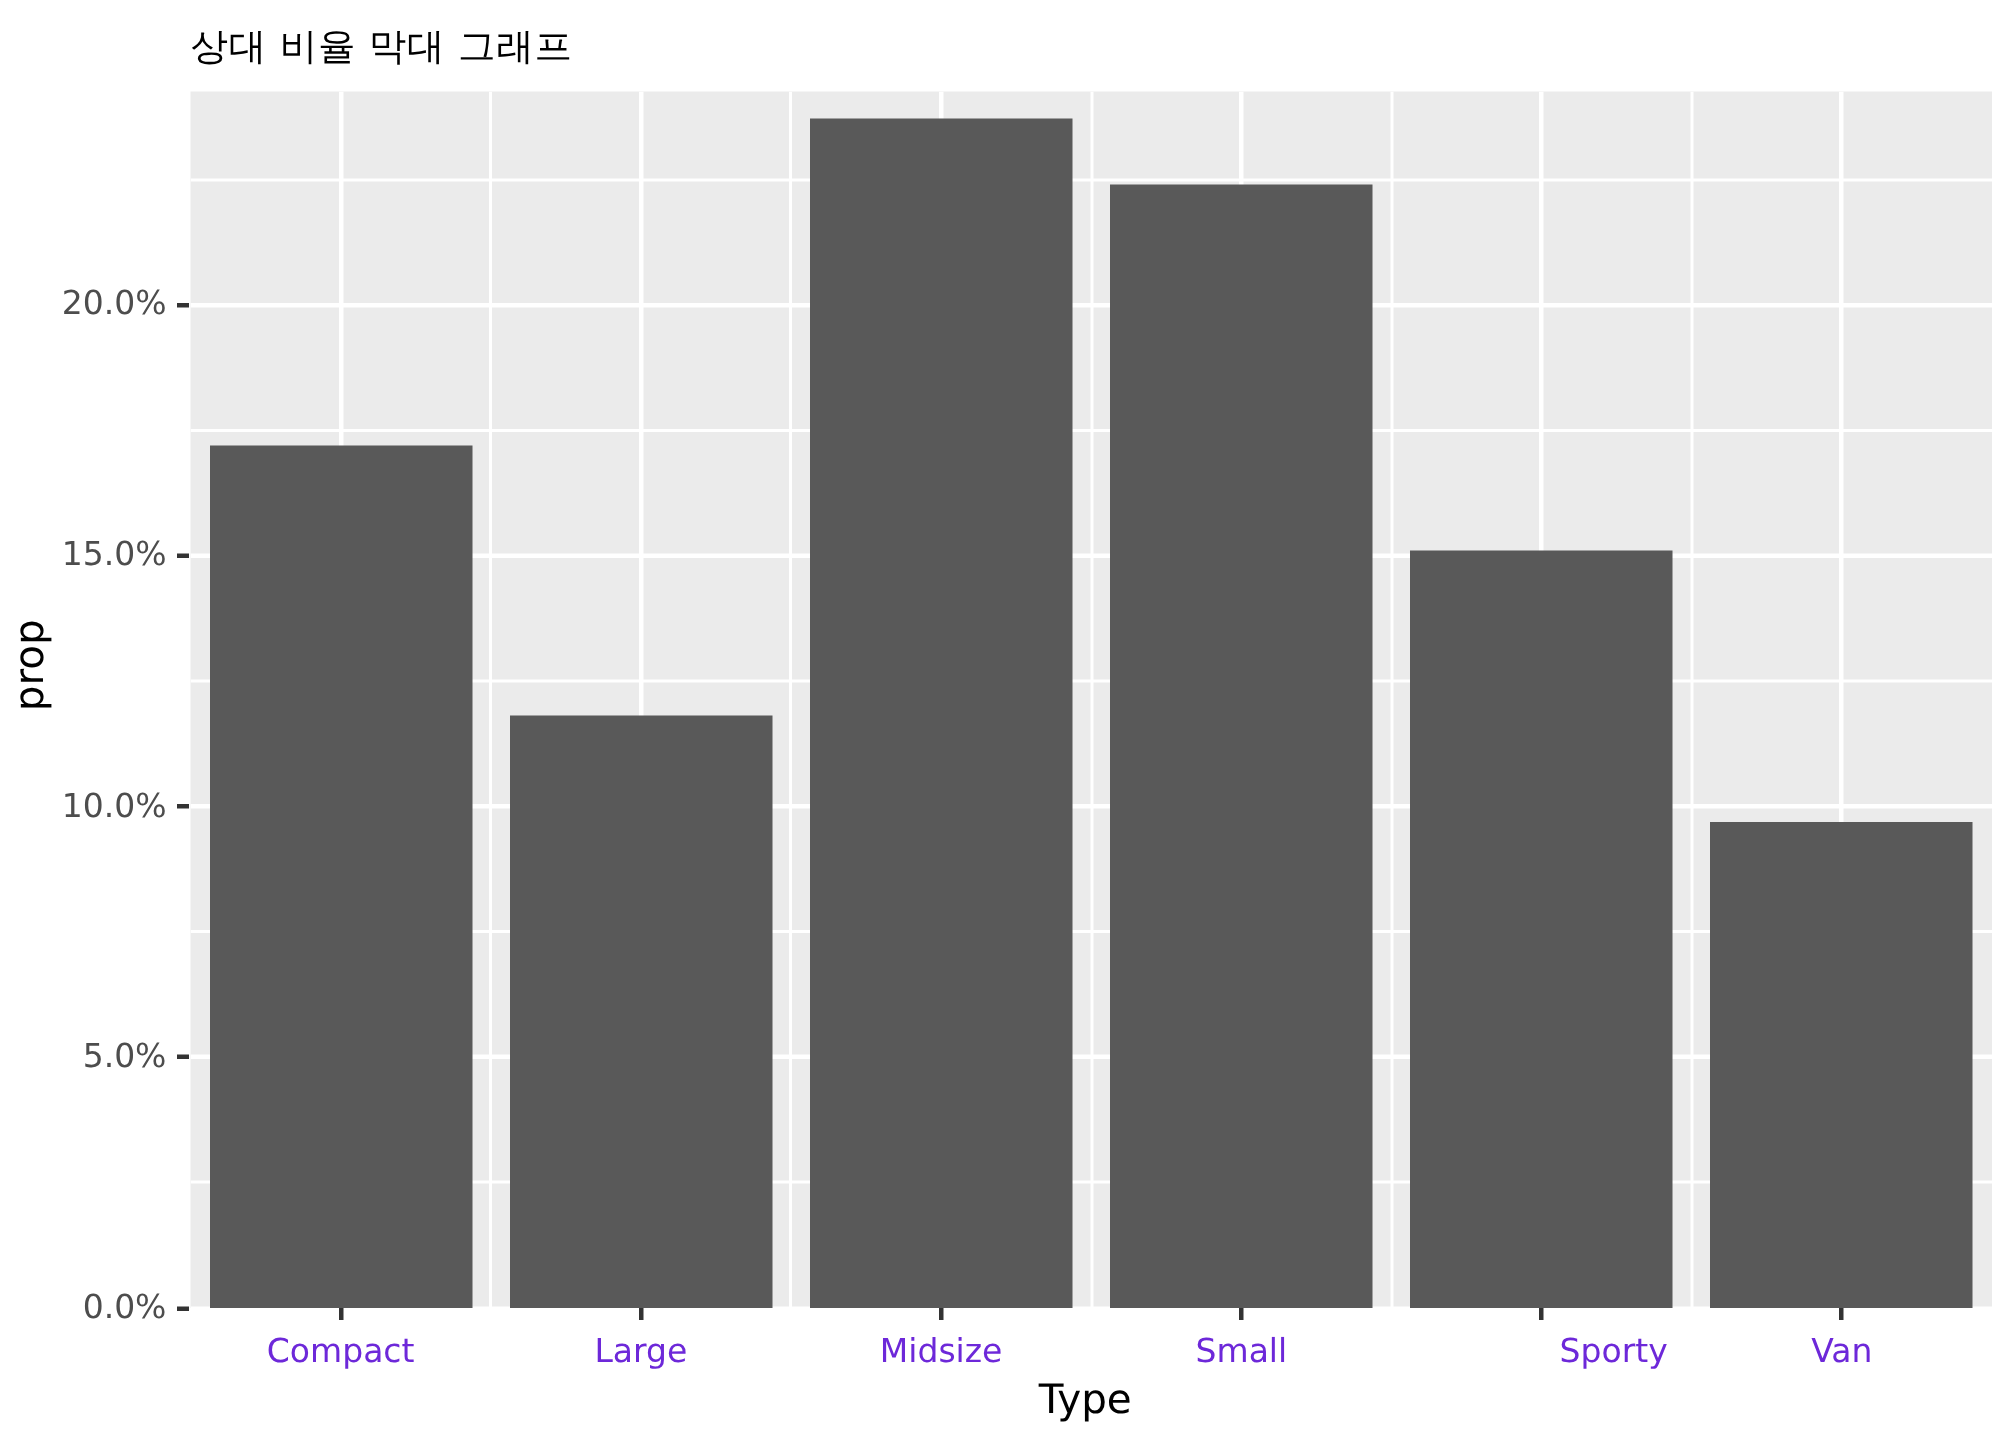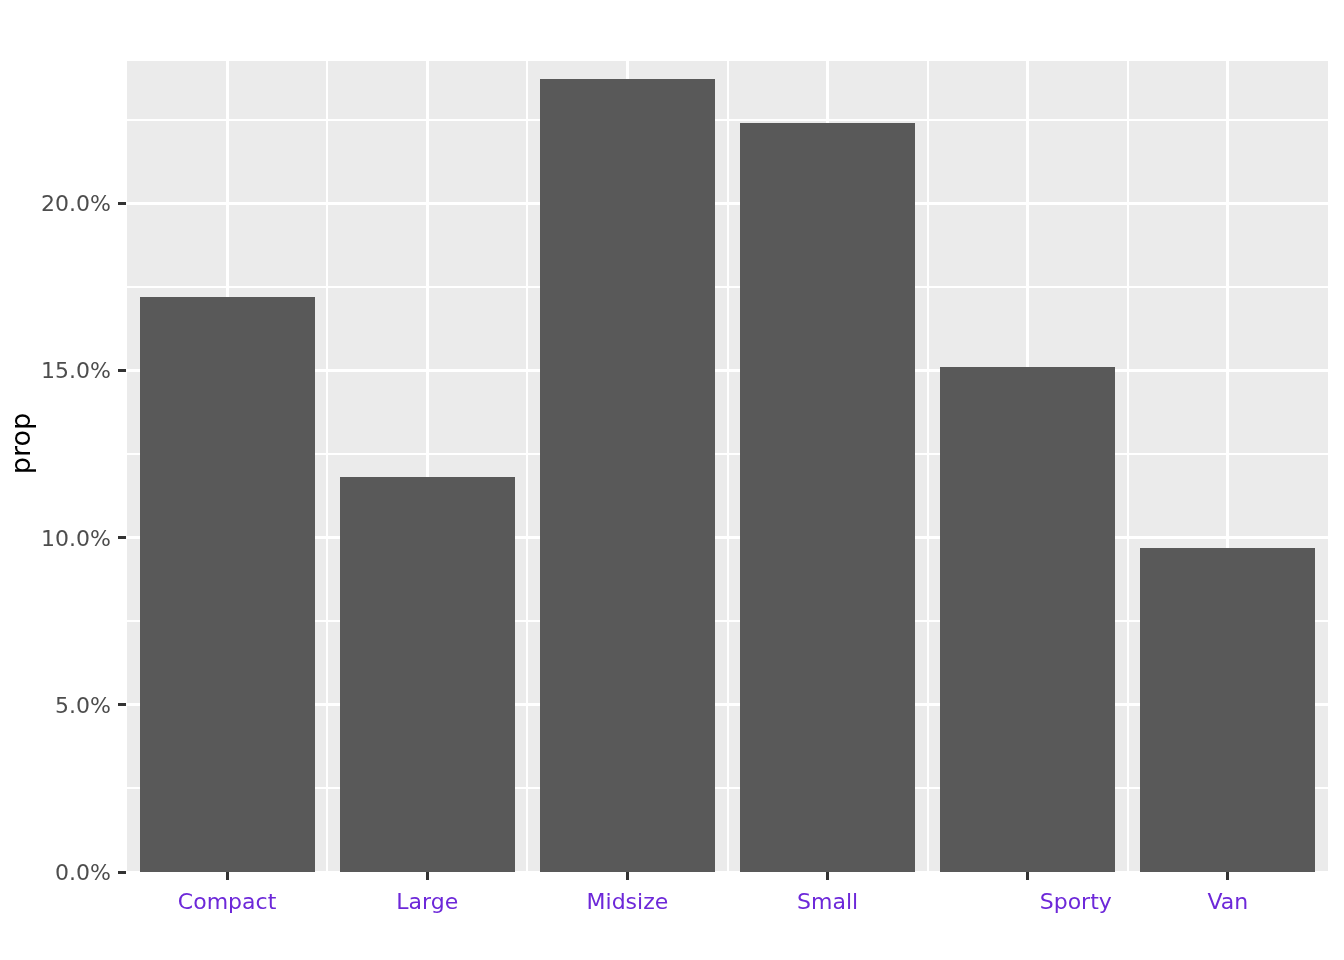--- a/index.html
+++ b/index.html
@@ -130,20 +130,21 @@
     color: #000000;
     transform: rotate(-90deg);
     transform-origin: center center;
   }
 </style>
 </head>
 <body>
 
 <div id="plot-root">
 
+  <div id="plot-title">상대 비율 막대 그래프</div>
 
   <div id="panel">
     <div id="grid-layer">
         <div class="grid-minor-y" style="top: 726.392px;"></div>
         <div class="grid-minor-y" style="top: 559.175px;"></div>
         <div class="grid-minor-y" style="top: 391.959px;"></div>
         <div class="grid-minor-y" style="top: 224.742px;"></div>
         <div class="grid-minor-y" style="top: 57.5258px;"></div>
         <div class="grid-major-y" style="top: 809.5px;"></div>
         <div class="grid-major-y" style="top: 642.284px;"></div>
@@ -182,20 +183,21 @@
 
   <div id="x-axis">
       <div class="label-x" style="left: 227.083px;">Compact</div>
       <div class="label-x" style="left: 427.25px;">Large</div>
       <div class="label-x" style="left: 627.417px;">Midsize</div>
       <div class="label-x" style="left: 827.583px;">Small</div>
       <div class="label-x" style="left: 1027.75px; margin-left: 48px;">Sporty</div>
       <div class="label-x" style="left: 1227.92px; text-align: center;">Van</div>
     </div>
 
+  <div id="axis-title-x"><span>Type</span></div>
   <div id="axis-title-y">prop</div>
 
 <div class="tick-y" style="left: 118px; top: 870.5px;"></div>
     <div class="tick-y" style="left: 118px; top: 703.284px;"></div>
     <div class="tick-y" style="left: 118px; top: 536.067px;"></div>
     <div class="tick-y" style="left: 118px; top: 368.851px;"></div>
     <div class="tick-y" style="left: 118px; top: 201.634px;"></div>
     <div class="tick-x" style="left: 225.583px; top: 872px;"></div>
     <div class="tick-x" style="left: 425.75px; top: 872px;"></div>
     <div class="tick-x" style="left: 625.917px; top: 872px;"></div>

